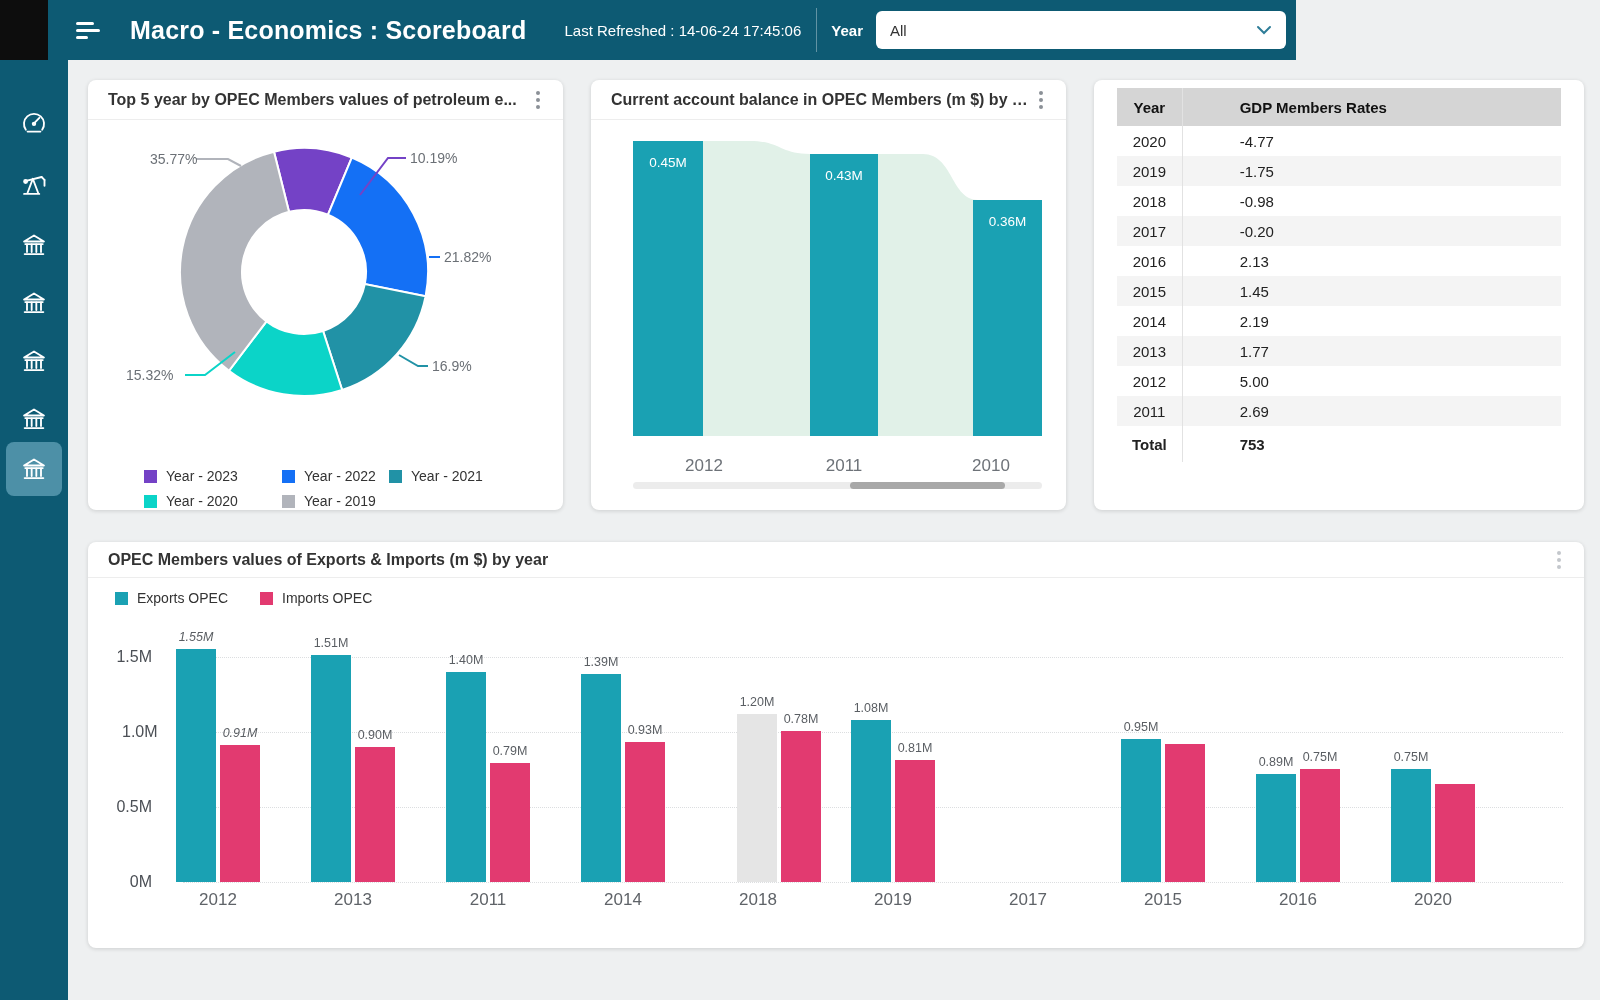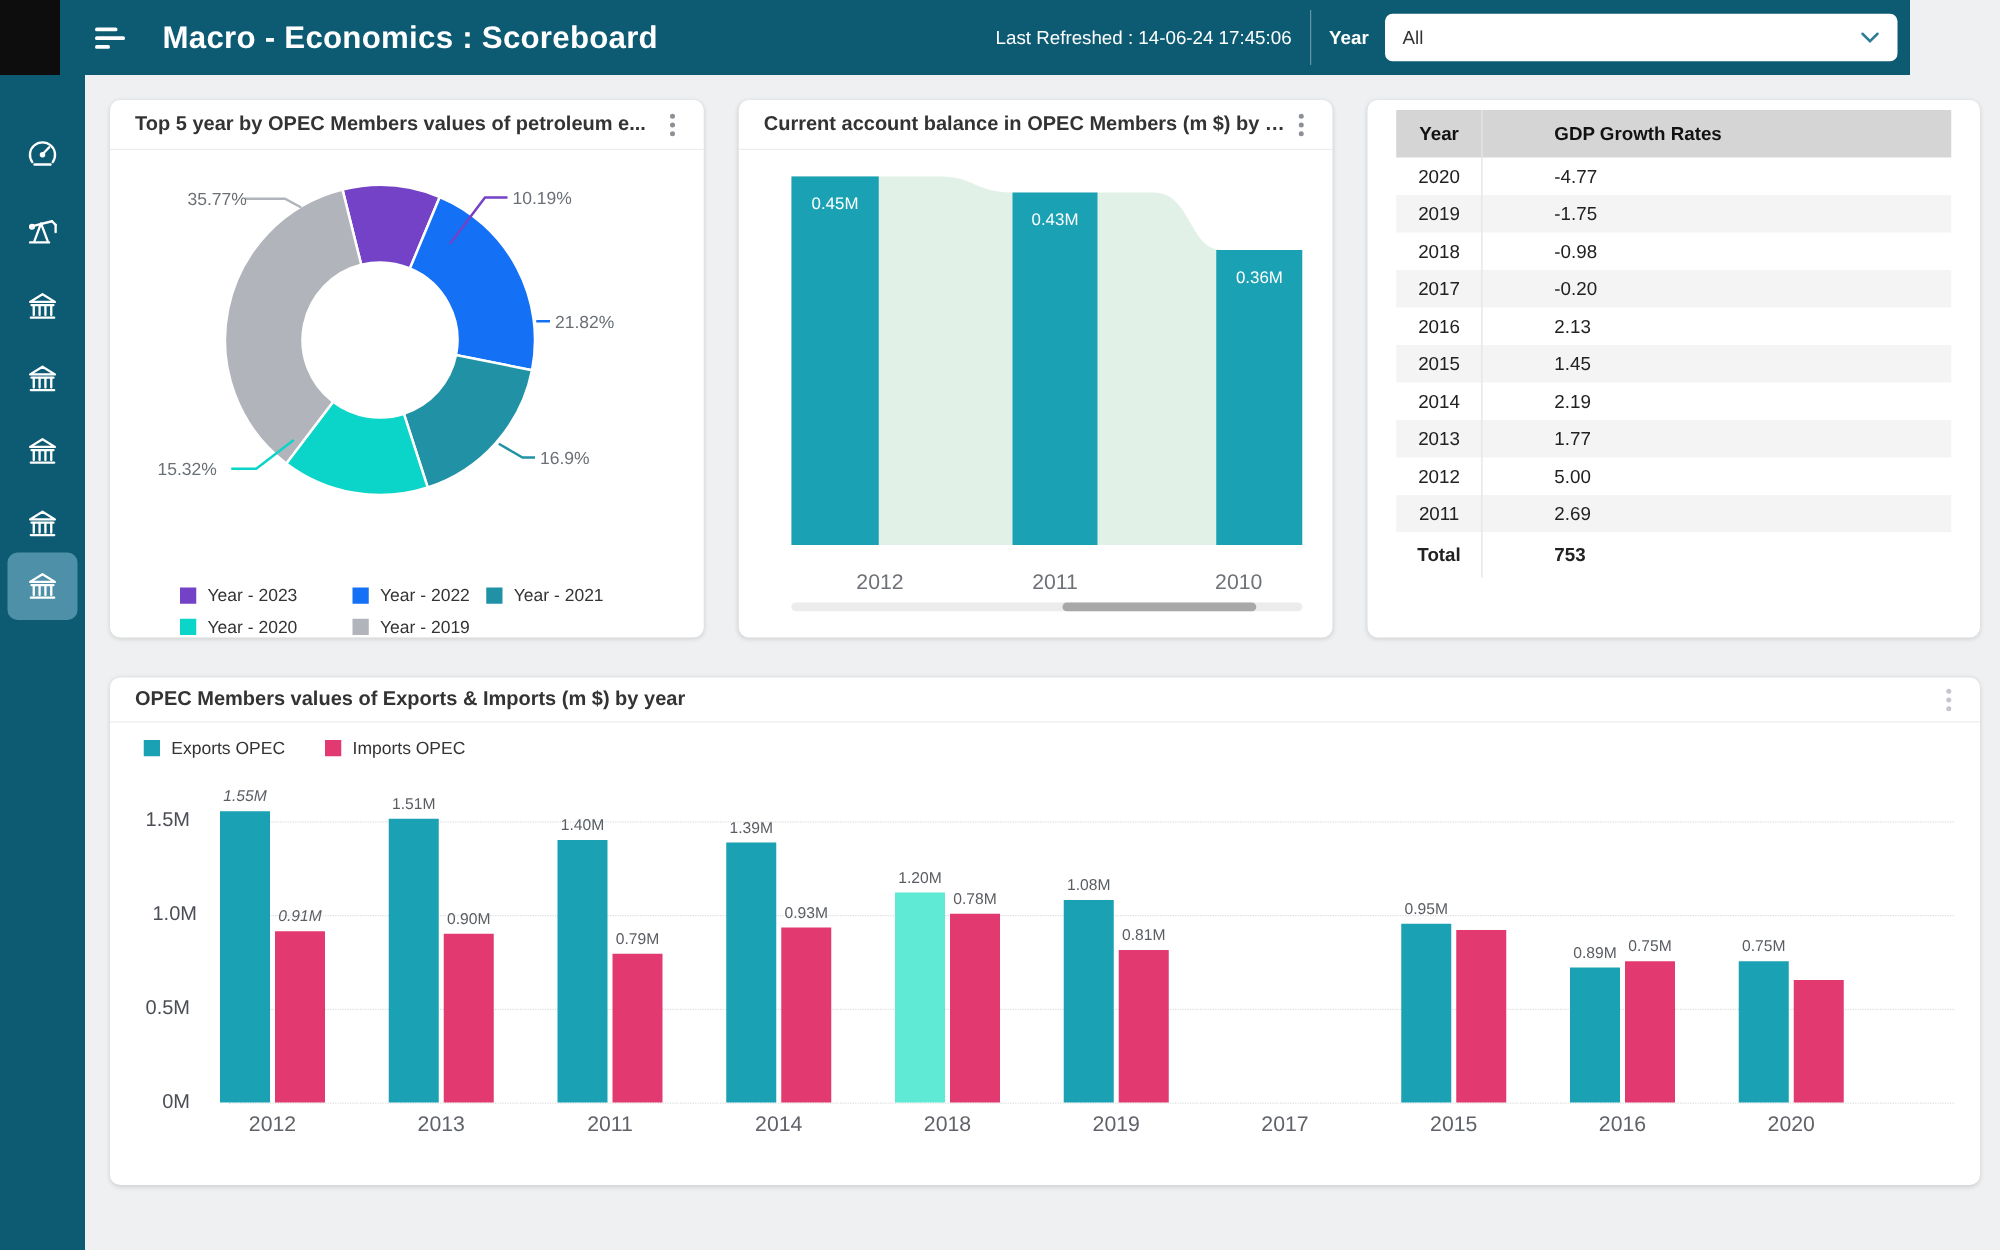--- a/index.html
+++ b/index.html
@@ -1,21 +1,21 @@
 <!DOCTYPE html>
 <html><head>
 <meta charset="utf-8">
 <style>
   * { margin:0; padding:0; box-sizing:border-box; }
   html,body { width:1600px; height:1000px; overflow:hidden;
     font-family:"Liberation Sans", sans-serif; background:#eef0f1; }
   .app { position:relative; width:1600px; height:1000px; }
 
   
-  .topbar { position:absolute; top:0; left:0; width:1528px; height:60px;
+  .topbar { position:absolute; top:0; left:0; width:1296px; height:60px;
     background:#0d5a73; display:flex; align-items:center; z-index:5; }
   .logo-block { width:48px; height:60px; background:#0d0d0d; flex:0 0 48px; }
   .menu-btn { margin-left:28px; width:26px; cursor:pointer; }
   .menu-btn span { display:block; height:3px; background:#fff; border-radius:2px; margin:4px 0; }
   .menu-btn span:nth-child(1){width:18px;} .menu-btn span:nth-child(2){width:24px;} .menu-btn span:nth-child(3){width:12px;}
   .topbar h1 { color:#fff; font-size:25px; font-weight:bold; margin-left:28px; letter-spacing:.2px; }
   .topbar-right { margin-left:auto; display:flex; align-items:center; }
   .refreshed { color:#fff; font-size:15px; }
   .v-divider { width:1px; height:44px; background:rgba(255,255,255,.35); margin:0 14px 0 15px; }
   .year-label { color:#fff; font-size:15px; font-weight:bold; margin-right:13px; }
@@ -257,21 +257,21 @@
         </div>
       </div>
     </section>
 
     <section class="card" id="card-gdp">
       <div class="card-body" style="height:389px">
         <table class="gdp-table">
           <thead>
             <tr>
               <th>Year</th>
-              <th>GDP Growth Rates</th>
+              <th>GDP Members Rates</th>
             </tr>
           </thead>
           <tbody id="gdp-body">
               <tr>
                 <td>2020</td>
                 <td>-4.77</td>
               </tr>
               <tr>
                 <td>2019</td>
                 <td>-1.75</td>
@@ -376,21 +376,21 @@
             <div class="tgroup" style="left: 493px; bottom: 66px;">
               <div class="tbar" style="height: 208px; background: rgb(26, 161, 179);">
                 <span class="vlab">1.39M</span>
               </div>
               <div class="tbar" style="height: 140px; background: rgb(226, 58, 112);">
                 <span class="vlab">0.93M</span>
               </div>
             </div>
             <span class="xlab" style="left: 535px; top: 312px;">2014</span>
             <div class="tgroup" style="left: 628px; bottom: 66px;">
-              <div class="tbar" style="height: 168px; background: #5eead4;">
+              <div class="tbar" style="height: 168px; background: #e5e5e5; margin-left: 21px;">
                 <span class="vlab">1.20M</span>
               </div>
               <div class="tbar" style="height: 151px; background: rgb(226, 58, 112);">
                 <span class="vlab">0.78M</span>
               </div>
             </div>
             <span class="xlab" style="left: 670px; top: 312px;">2018</span>
             <div class="tgroup" style="left: 763px; bottom: 66px;">
               <div class="tbar" style="height: 162px; background: rgb(26, 161, 179);">
                 <span class="vlab">1.08M</span>

